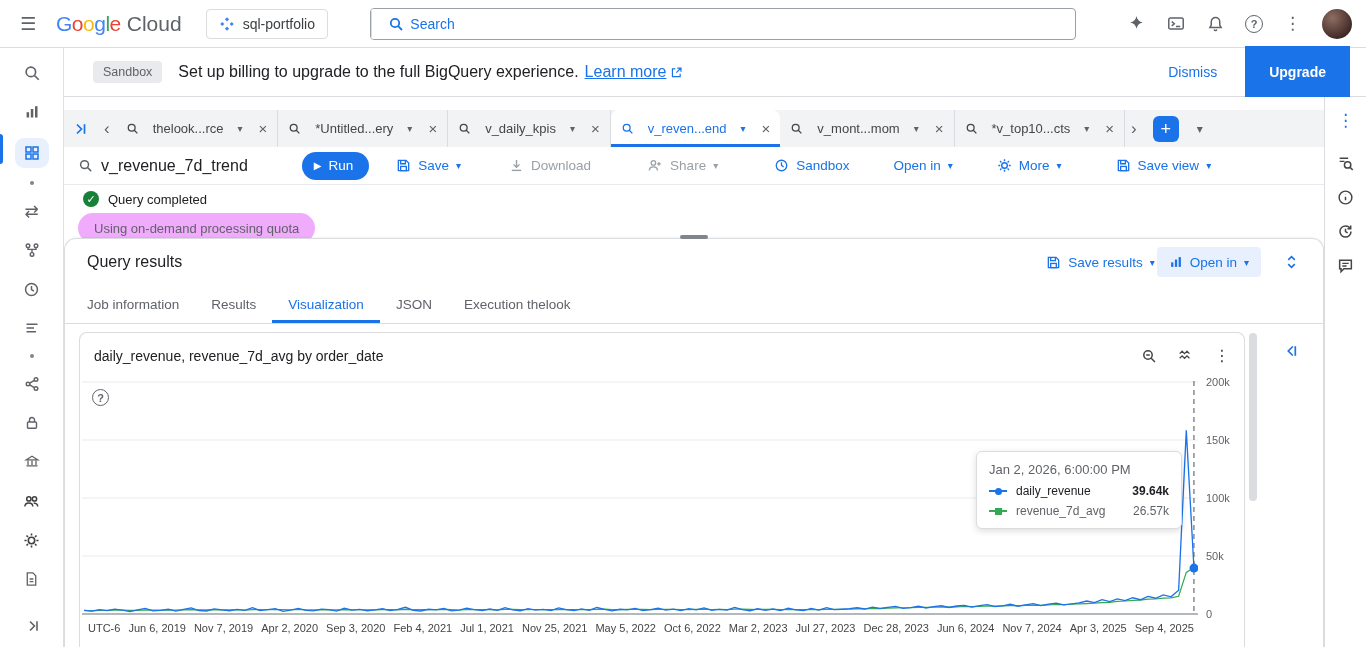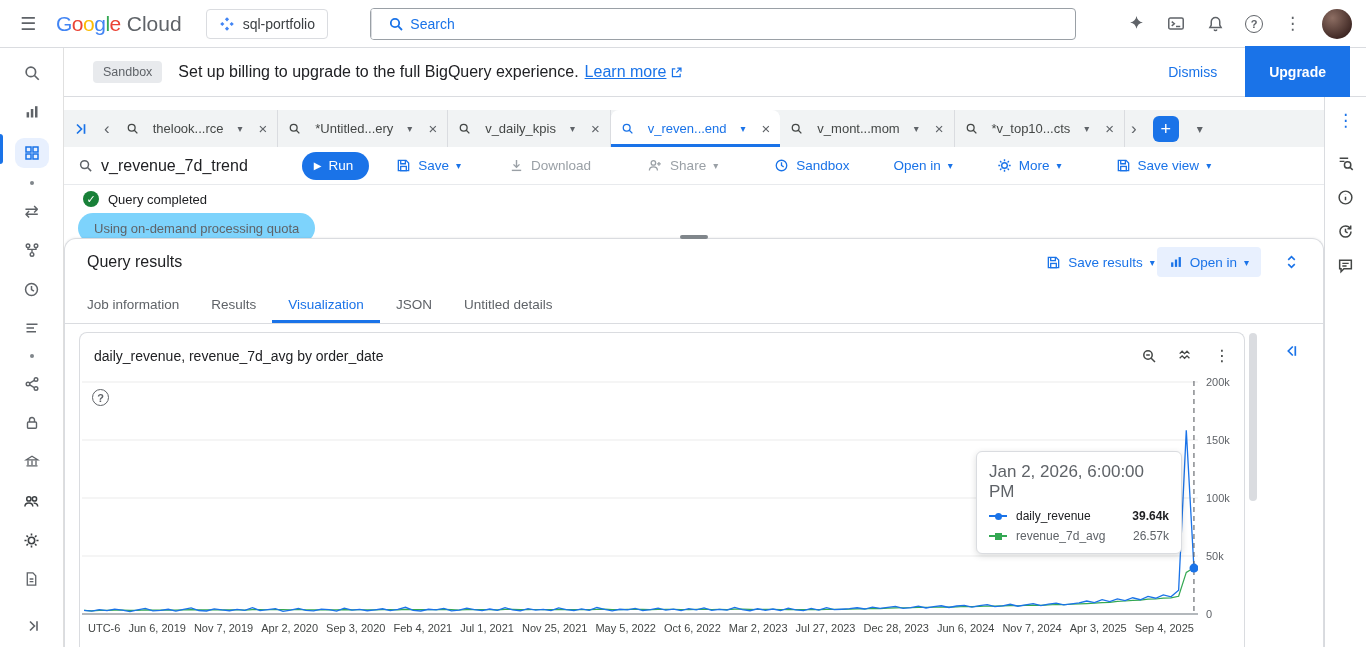--- a/index.html
+++ b/index.html
@@ -71,21 +71,21 @@
              display:flex; align-items:center; gap:7px; font-weight:500; font-size:13.5px; cursor:pointer; }
   .tb-btn { display:flex; align-items:center; gap:7px; color:#1a73e8; font-weight:500; font-size:13.5px; padding:0 13px; cursor:pointer; }
   .tb-btn.disabled { color:#9aa0a6; cursor:default; }
   .tb-btn .caret { font-size:10px; }
 
   .status-row { height:28px; display:flex; align-items:center; gap:9px; padding-left:19px; font-size:13px; }
   .check-badge { width:16px; height:16px; border-radius:50%; background:#188038; color:#fff; font-size:11px;
                  display:flex; align-items:center; justify-content:center; }
   .quota-row { height:25px; position:relative; overflow:visible; }
   .quota-clip { height:25px; overflow:hidden; padding-left:14px; }
-  .quota-pill { display:inline-flex; align-items:center; height:30px; background:#7dd3fc; color:#5f6368; font-size:13px;
+  .quota-pill { display:inline-flex; align-items:center; height:30px; background:#f0abfc; color:#5f6368; font-size:13px;
                 border-radius:15px; padding:0 16px; }
   .drag-handle { position:absolute; left:50%; bottom:-1px; transform:translateX(-50%); width:28px; height:4px;
                  background:#80868b; border-radius:2px; z-index:3; cursor:row-resize; }
 
   
   .results { flex:1; min-height:0; border:1px solid #dadce0; border-bottom:none; border-radius:12px 12px 0 0;
              background:#fff; position:relative; display:flex; flex-direction:column; box-shadow:0 -1px 2px rgba(60,64,67,.06); }
   .res-header { height:46px; display:flex; align-items:center; padding:0 62px 0 22px; }
   .res-title { font-size:16px; font-weight:500; }
   .res-actions { margin-left:auto; display:flex; align-items:center; gap:2px; }
@@ -112,21 +112,21 @@
   .plot { position:relative; height:234px; margin-top:16px; }
   .plot svg.main { width:100%; height:234px; }
   .help-badge { position:absolute; left:10px; top:8px; width:17px; height:17px; border:1.5px solid #5f6368; border-radius:50%;
                 display:flex; align-items:center; justify-content:center; font-size:11px; color:#5f6368; font-weight:700; cursor:pointer; }
   .xlabels { display:flex; justify-content:space-between; padding:7px 4px 0 6px; font-size:11px; color:#444746; white-space:nowrap; }
   .ylab-col { width:46px; position:relative; margin-top:16px; height:234px; }
   .ylab { position:absolute; left:8px; font-size:11px; color:#5f6368; }
 
   .tooltip { position:absolute; right:16px; top:70px; width:206px; background:#fff; border:1px solid #dadce0; border-radius:6px;
              box-shadow:0 2px 6px rgba(60,64,67,.18); padding:10px 12px; font-size:12px; }
-  .tt-time { color:#5f6368; font-size:17px; margin-bottom:7px; }
+  .tt-time { color:#5f6368; font-size:13px; margin-bottom:7px; }
   .tt-row { display:flex; align-items:center; gap:9px; margin-top:6px; }
   .tt-name { flex:1; color:#202124; }
   .tt-val { font-weight:700; }
   .tt-row.dim .tt-name, .tt-row.dim .tt-val { color:#5f6368; font-weight:400; }
   .mk { width:18px; height:2px; position:relative; flex:none; }
   .mk i { position:absolute; left:5.5px; top:-2.5px; width:7px; height:7px; display:block; }
   .mk.round i { border-radius:50%; }
 
   
   .rightrail { width:42px; border-left:1px solid #dadce0; display:flex; flex-direction:column; align-items:center;
@@ -524,21 +524,21 @@
                 <path d="M12.3 3.2v9.6"></path>
               </svg>
           </span>
           <span class="scroll-thumb"></span>
 
           <div class="res-tabs">
             <span class="res-tab">Job information</span>
             <span class="res-tab">Results</span>
             <span class="res-tab active">Visualization</span>
             <span class="res-tab">JSON</span>
-            <span class="res-tab">Untitled details</span>
+            <span class="res-tab">Execution thelook</span>
           </div>
 
           <div class="res-body">
             <div class="chart-card">
               <div class="card-head">
                 <span class="card-title">daily_revenue, revenue_7d_avg by order_date</span>
                 <div class="card-icons">
                   <span class="ic">
                       <svg width="16" height="16" viewBox="0 0 16 16" fill="none" stroke="currentColor" stroke-width="1.5">
                         <circle cx="7" cy="7" r="4.2"></circle>

